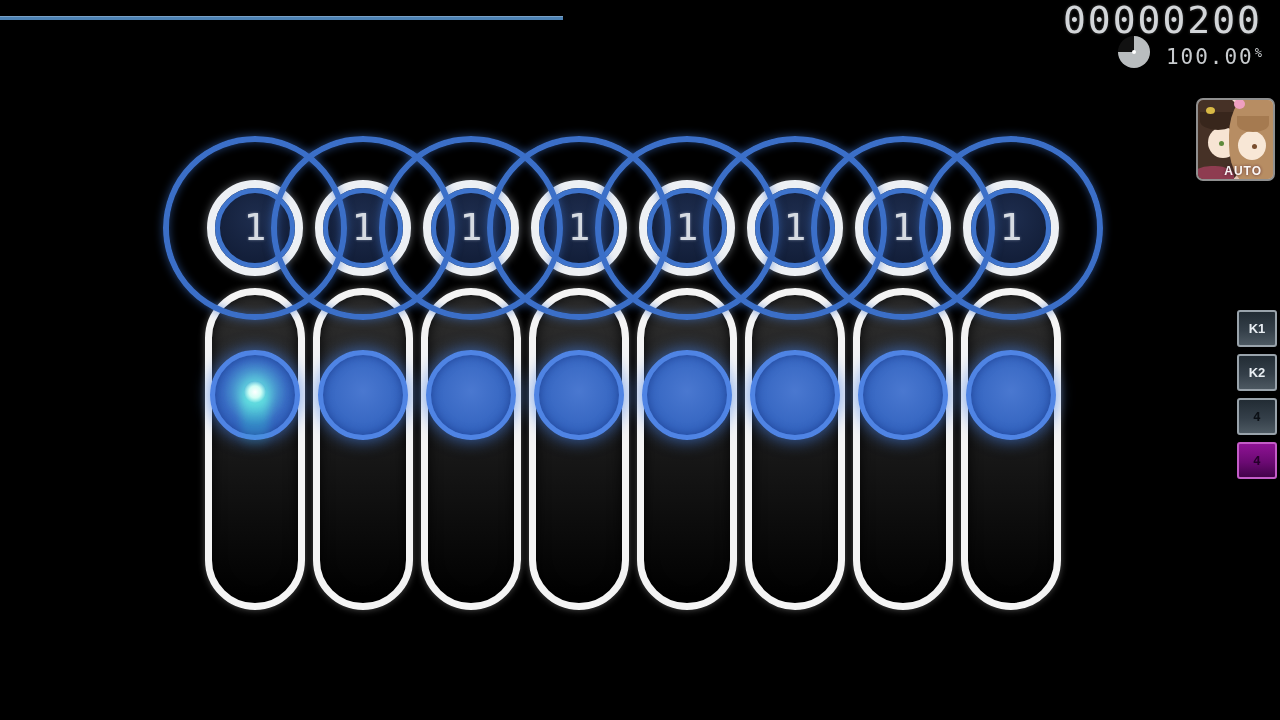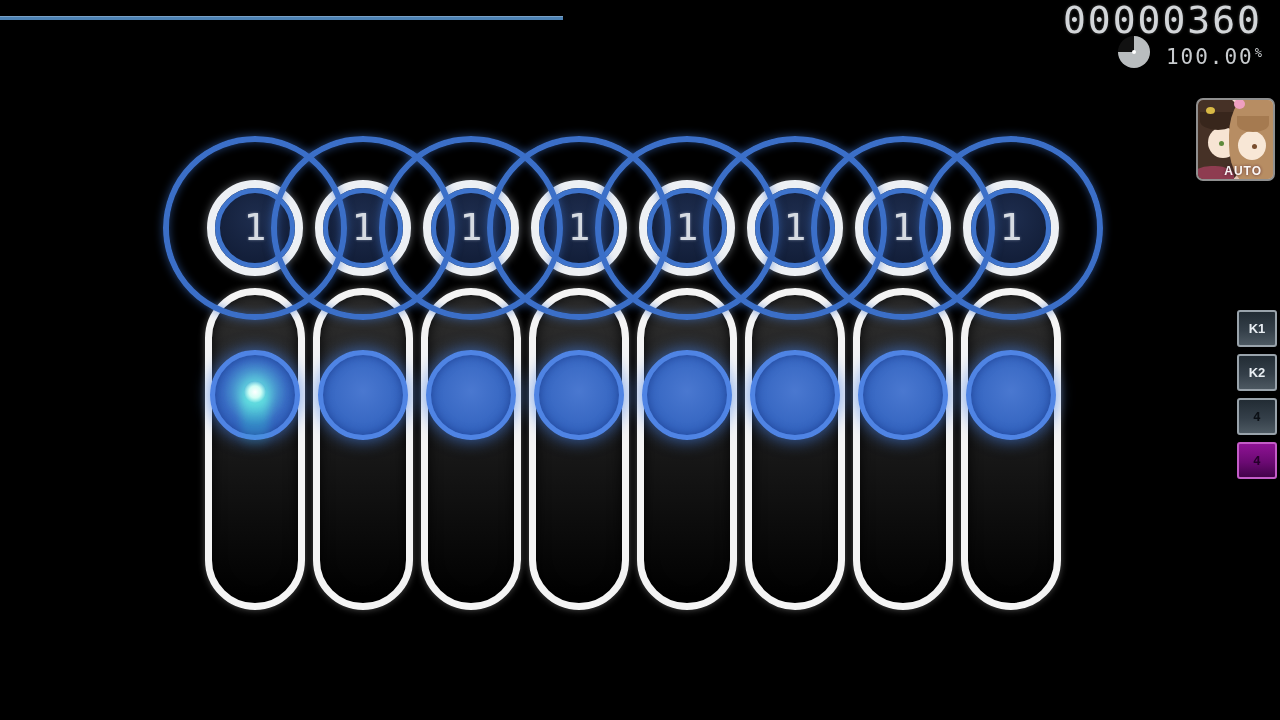--- a/index.html
+++ b/index.html
@@ -79,21 +79,21 @@
     background:linear-gradient(180deg,rgba(110,240,230,.9) 0%,rgba(50,185,205,.45) 55%,rgba(30,150,190,0) 100%);
     filter:blur(4px);z-index:4;}
   .glow-core{position:absolute;left:-11px;top:381px;width:22px;height:22px;border-radius:50%;
     background:radial-gradient(circle,#ffffff 0%,#d2fef5 38%,rgba(130,242,232,.35) 70%,rgba(130,242,232,0) 100%);
     box-shadow:0 0 18px 6px rgba(110,235,225,.75);z-index:5;}
 </style>
 </head>
 <body>
 
 <div class="health-bar" style="width: 563px; background: rgb(77, 130, 180);"></div>
-<div class="score">00000360</div>
+<div class="score">00000200</div>
 <div class="acc-row">
   <div class="pie" style="background: conic-gradient(rgb(185, 189, 191) 0%, rgb(185, 189, 191) 75%, rgb(17, 17, 17) 75%, rgb(17, 17, 17) 100%);"></div>
   <div>
     <span class="acc-text">100.00</span><span class="acc-pct">%</span>
   </div>
 </div>
 
 <div class="avatar">
   <div class="av-hair-l"></div>
   <div class="av-face-l"></div>

